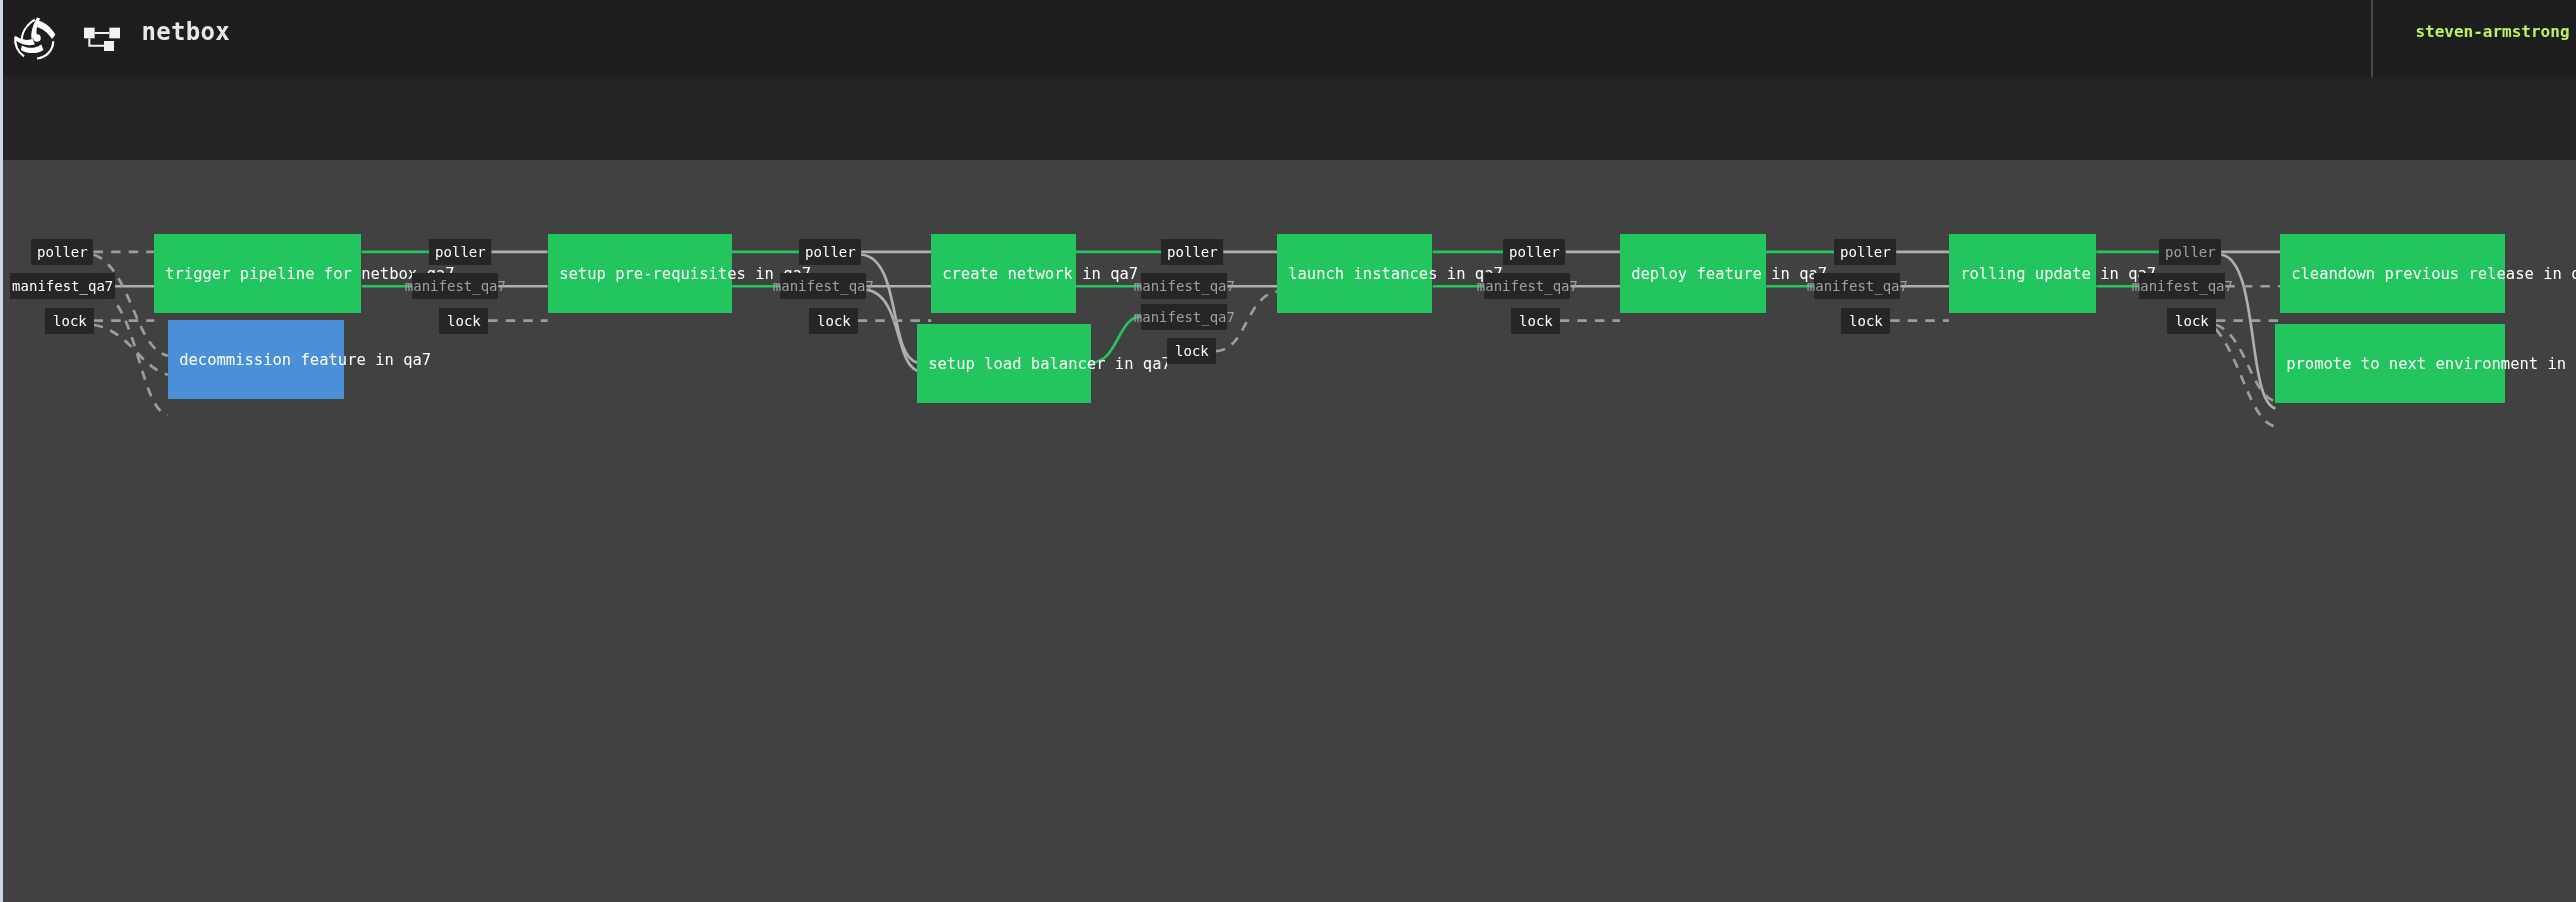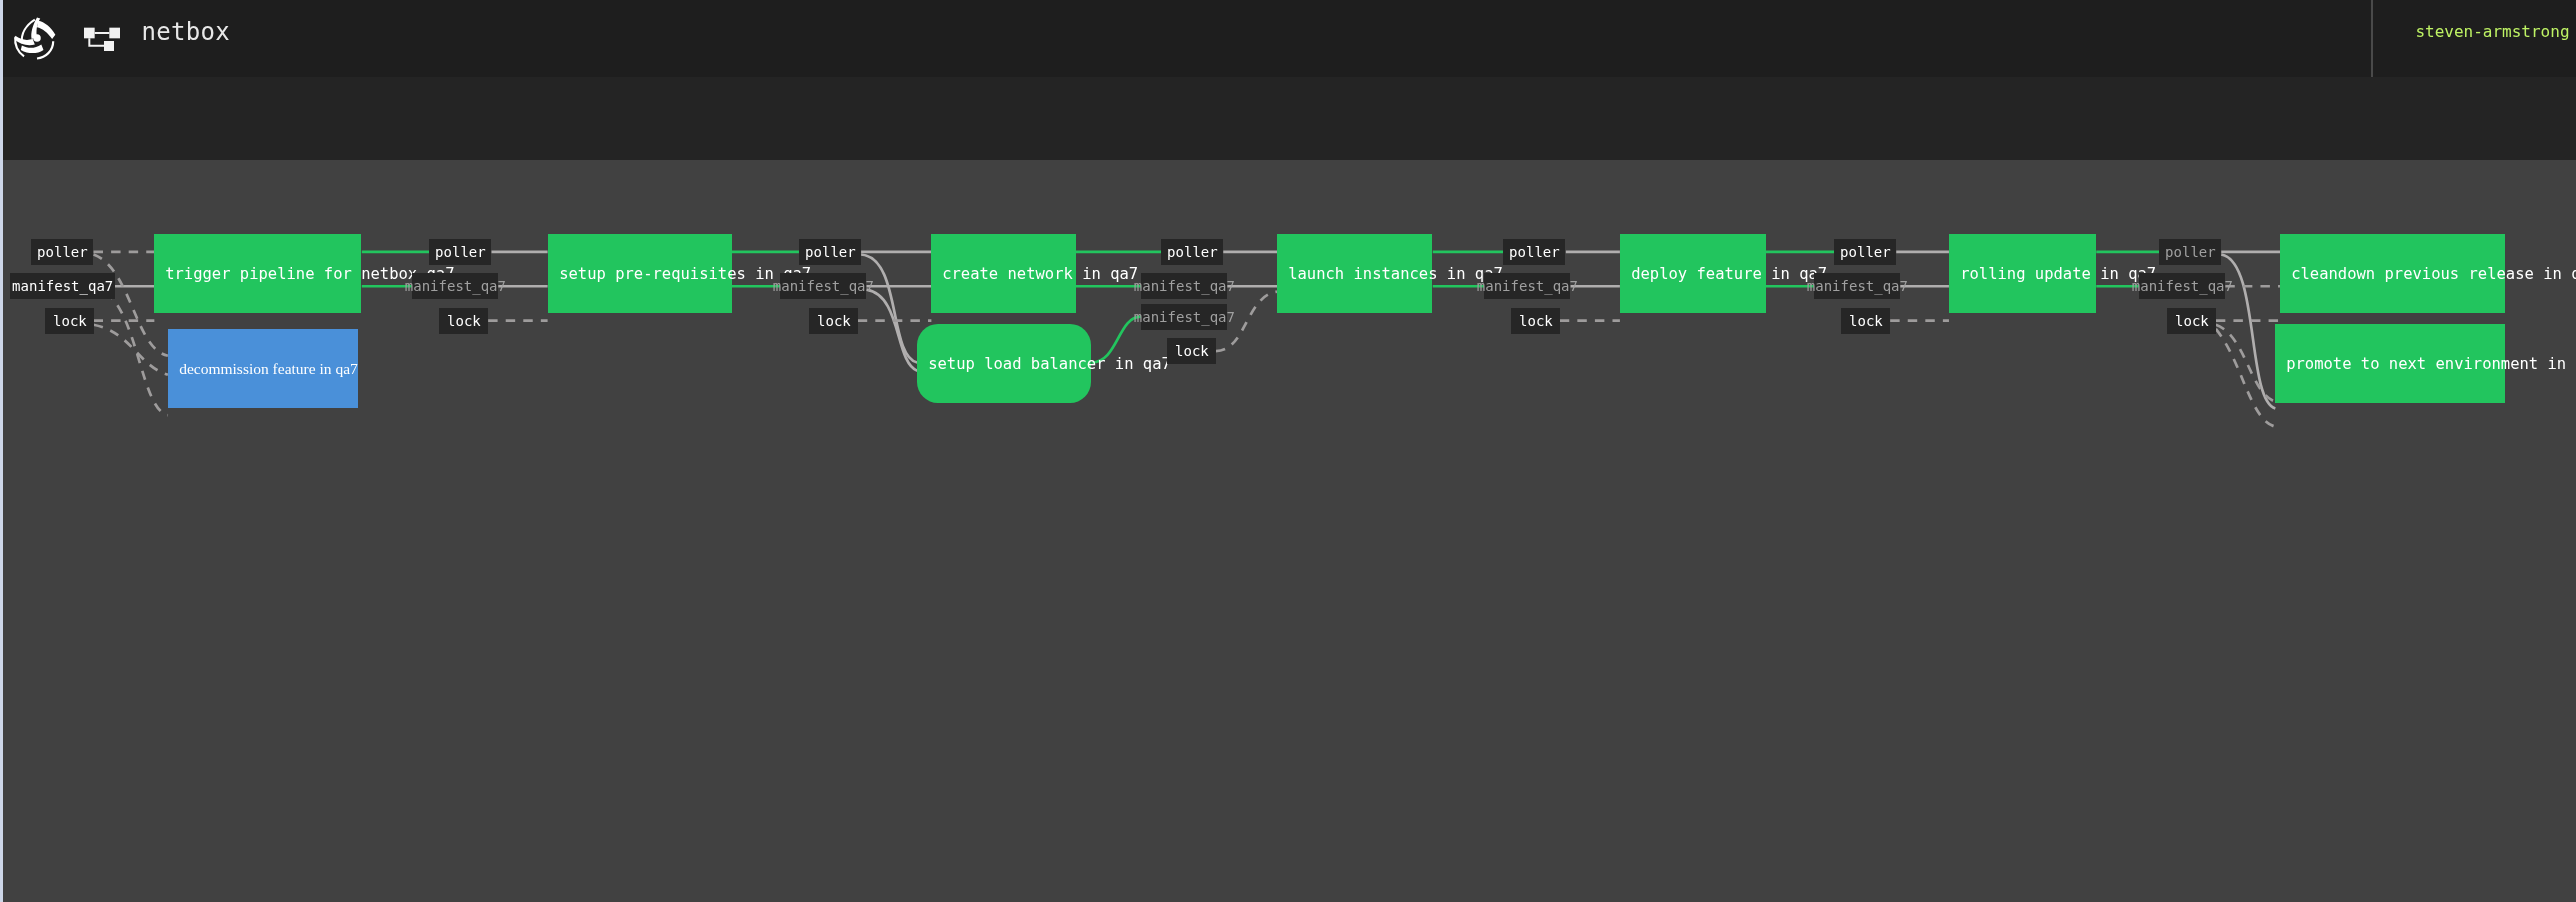--- a/index.html
+++ b/index.html
@@ -1,20 +1,20 @@
 <!DOCTYPE html>
 <html style="font-size:10.8px"><head>
 <meta charset="utf-8">
 <style>
   html,body{margin:0;padding:0;background:#ccd4e6;}
   body{width:2576px;height:903px;overflow:hidden;font-family:"DejaVu Sans Mono",monospace;}
   #root{position:absolute;inset:0;background:#cdd6e8;}
 
   
-  .header{position:absolute;left:3.4px;top:0;width:2573px;height:77px;background:#1e1e1e;}
+  .header{position:absolute;left:3.4px;top:0;width:2573px;height:77px;background:#1e1e1e;font-weight:bold;}
   .logo{position:absolute;left:6.8px;top:10.8px;width:54px;height:54px;}
   .sitemap-icon{position:absolute;left:81px;top:26px;width:36px;height:26px;}
   .brand{position:absolute;left:138px;top:17.6px;font-size:24px;color:#e8e8e8;letter-spacing:0.3px;}
   .hdr-divider{position:absolute;left:2368px;top:0;width:1.4px;height:77px;background:#4a4a4a;}
   .user{position:absolute;left:2412px;top:22px;font-size:16px;color:#bef264;}
 
   
   .tabbar{position:absolute;left:3.4px;top:77px;width:2573px;height:83px;background:#242424;}
   .tab{position:absolute;top:88px;height:51px;background:#333333;color:#b7b7b7;
        font-size:17.6px;display:flex;align-items:center;justify-content:center;box-sizing:border-box;}
@@ -147,30 +147,30 @@
 
         <path d="M3275 244 C3320 260 3325 345 3363 358"></path>
         <path d="M3275 250 C3315 300 3325 385 3363 395"></path>
       </g>
     </svg>
     <div id="pipeline">
         <div class="chip white" style="left: 28px; top: 79px; width: 62px; height: 26px;">poller</div>
         <div class="chip white" style="left: 6.8px; top: 113px; width: 105px; height: 26px;">manifest_qa7</div>
         <div class="chip white" style="left: 42px; top: 148px; width: 49px; height: 26px;">lock</div>
         <div class="node green" style="left: 151px; top: 74px; width: 207px; height: 79px;">trigger pipeline for netbox qa7</div>
-        <div class="node blue" style="left: 165px; top: 169px; width: 190px; height: 79px; font-family: Liberation Serif, serif;">decommission feature in qa7</div>
+        <div class="node blue" style="left: 165px; top: 160px; width: 176px; height: 79px;">decommission feature in qa7</div>
         <div class="chip white" style="left: 426px; top: 79px; width: 62px; height: 26px;">poller</div>
         <div class="chip dim" style="left: 409px; top: 113px; width: 86px; height: 26px;">manifest_qa7</div>
         <div class="chip white" style="left: 436px; top: 148px; width: 49px; height: 26px;">lock</div>
         <div class="node green" style="left: 545px; top: 74px; width: 184px; height: 79px;">setup pre-requisites in qa7</div>
         <div class="chip white" style="left: 796px; top: 79px; width: 62px; height: 26px;">poller</div>
         <div class="chip dim" style="left: 777px; top: 113px; width: 86px; height: 26px;">manifest_qa7</div>
         <div class="chip white" style="left: 806px; top: 148px; width: 49px; height: 26px;">lock</div>
         <div class="node green" style="left: 928px; top: 74px; width: 145px; height: 79px;">create network in qa7</div>
-        <div class="node green" style="left: 914px; top: 164px; width: 174px; height: 79px; border-radius: 21px;">setup load balancer in qa7</div>
+        <div class="node green" style="left: 914px; top: 164px; width: 174px; height: 79px;">setup load balancer in qa7</div>
         <div class="chip white" style="left: 1158px; top: 79px; width: 62px; height: 26px;">poller</div>
         <div class="chip dim" style="left: 1138px; top: 113px; width: 86px; height: 26px;">manifest_qa7</div>
         <div class="chip dim" style="left: 1138px; top: 144px; width: 86px; height: 26px;">manifest_qa7</div>
         <div class="chip white" style="left: 1164px; top: 178px; width: 49px; height: 26px;">lock</div>
         <div class="node green" style="left: 1274px; top: 74px; width: 155px; height: 79px;">launch instances in qa7</div>
         <div class="chip white" style="left: 1500px; top: 79px; width: 62px; height: 26px;">poller</div>
         <div class="chip dim" style="left: 1481px; top: 113px; width: 86px; height: 26px;">manifest_qa7</div>
         <div class="chip white" style="left: 1508px; top: 148px; width: 49px; height: 26px;">lock</div>
         <div class="node green" style="left: 1617px; top: 74px; width: 146px; height: 79px;">deploy feature in qa7</div>
         <div class="chip white" style="left: 1831px; top: 79px; width: 62px; height: 26px;">poller</div>

